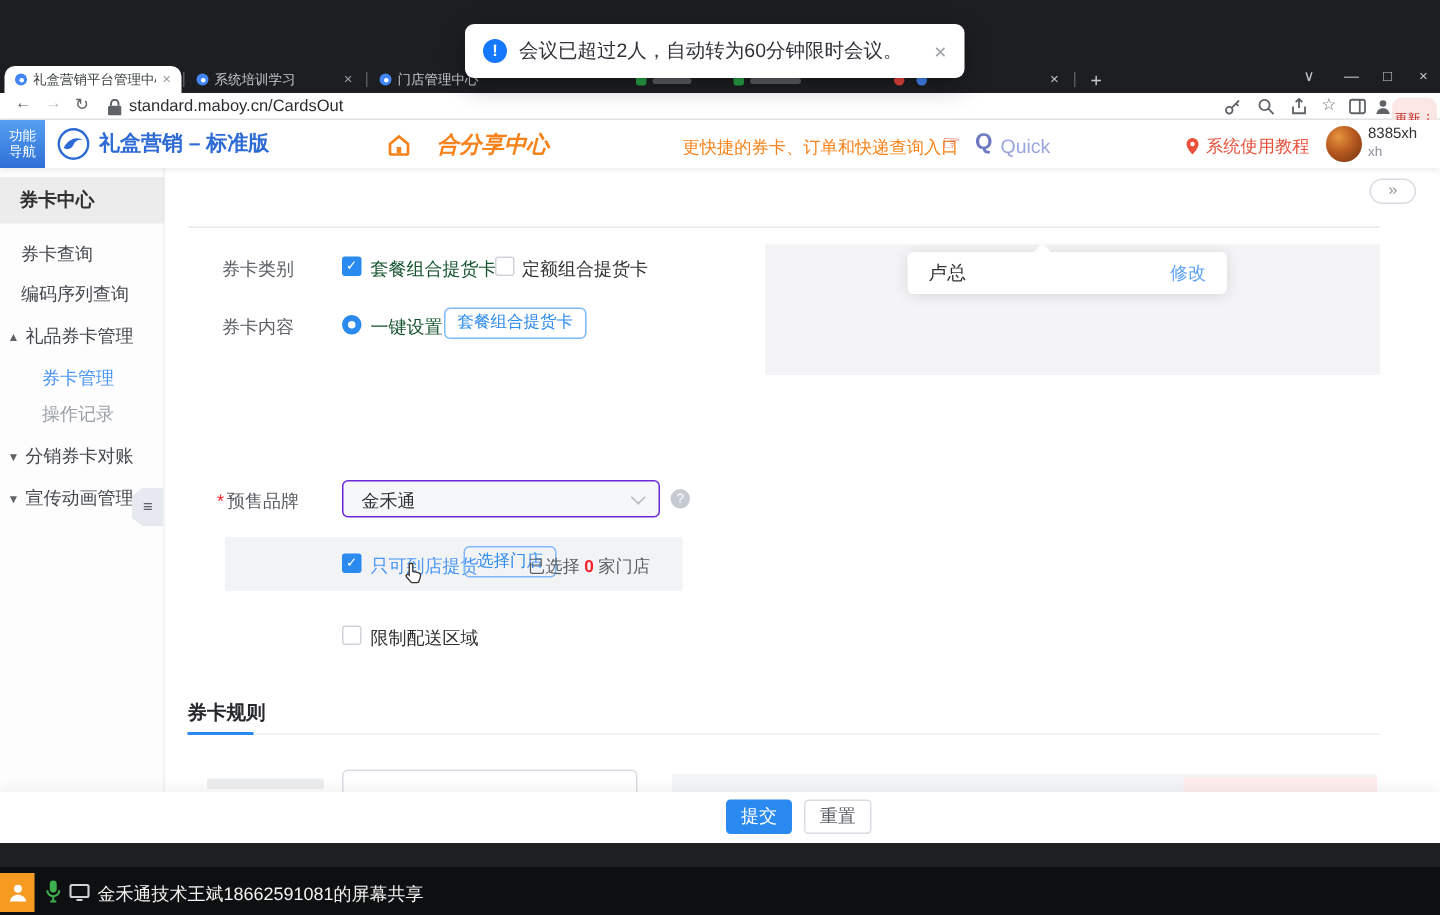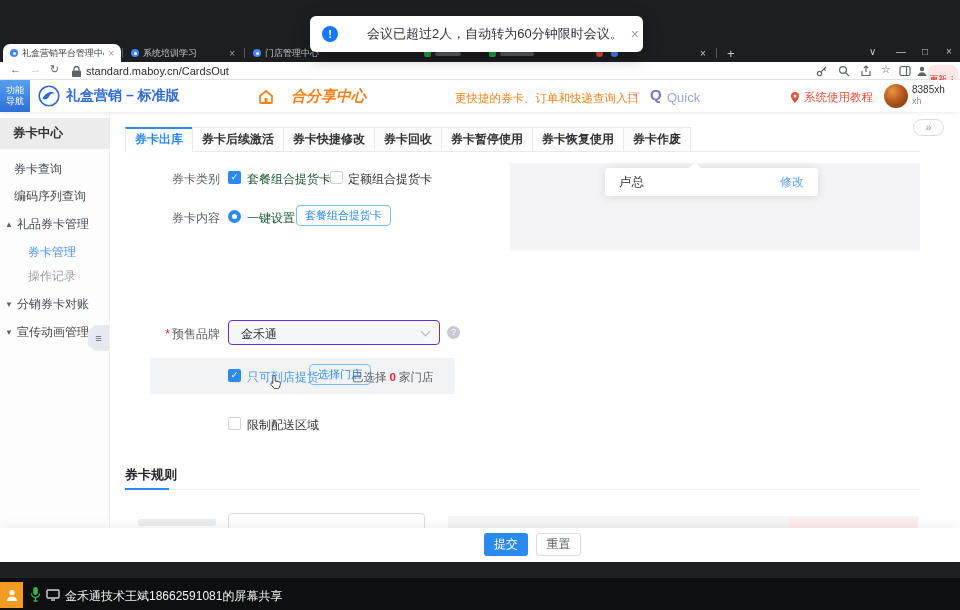--- a/index.html
+++ b/index.html
@@ -29,21 +29,21 @@
   .urltxt { left:86px; top:65px; font-size:11px; color:#2b2d30; }
   .ico { display:inline-block; line-height:0; }
   .update-pill { left:928px; top:65px; width:30px; height:28px; background:#fbe7e5; border-radius:7px; display:flex; align-items:center; justify-content:center; gap:1px; }
   .update-pill span { font-size:8.5px; color:#c5221f; line-height:1; }
 
   
   .toast { left:310px; top:16px; width:333px; height:36px; background:#fff; border-radius:6px;
            box-shadow:0 5px 18px rgba(0,0,0,.3); display:flex; align-items:center; padding:0 12px; gap:8px; z-index:60; }
   .toast-ic { width:16px; height:16px; border-radius:50%; background:#1677ff; color:#fff; font-size:11px; font-weight:bold;
               display:flex; align-items:center; justify-content:center; flex:0 0 auto; }
-  .toast-tx { font-size:13px; color:#30323a; white-space:nowrap;margin-left:21px; }
+  .toast-tx { font-size:13px; color:#30323a; white-space:nowrap; }
   .toast-x { margin-left:auto; color:#9b9fa6; font-size:14px; }
 
   
   .appheader { left:0; top:80px; width:960px; height:32px; background:#fff; box-shadow:0 1px 4px rgba(0,0,0,.08); z-index:5; }
   .navtoggle { left:0; top:80px; width:30px; height:32px; background:linear-gradient(180deg,#55a0f2,#2e6fd6);
                color:#fff; font-size:9px; line-height:1.25; display:flex; flex-direction:column; align-items:center; justify-content:center; z-index:6; }
   .brand { left:66px; top:87px; font-size:14px; font-weight:bold; color:#2e6bd4; z-index:6; }
   .logo { left:38px; top:85px; z-index:6; }
   .sharec { left:258px; top:87px; display:flex; align-items:center; gap:17px; z-index:6;font-style:italic; }
   .sharec span { font-size:15px; font-weight:bold; color:#f8821a; }
@@ -73,21 +73,21 @@
   
   .tabrow { left:125px; top:127px; display:flex; z-index:2; }
   .mtab { height:25px; line-height:23px; padding:0 9px; font-size:12px; font-weight:bold; color:#303133;
           background:#fcfcfd; border:1px solid #e9e9e9; margin-right:-1px; white-space:nowrap; }
   .mtab.active { color:#2a8af0; background:#fff; border-top:2px solid #2a8af0; line-height:21px; border-bottom-color:#fff; }
   .tabline { left:125px; top:151px; width:795px; height:1px; background:#e9e9e9; }
   .expand-pill { left:913px; top:119px; width:31px; height:17px; border:1px solid #d8dce2; border-radius:9px;
                  text-align:center; line-height:15px; font-size:11px; color:#8e949c; }
 
   
-  .flabel { width:96px; text-align:right; font-size:12px; color:#5c6066; white-space:nowrap; }
+  .flabel { width:96px; text-align:center; font-size:12px; color:#5c6066; white-space:nowrap; }
   .req { color:#f5222d; margin-right:2px; }
   .cb { width:13px; height:13px; border-radius:2px; text-align:center; }
   .cb.on { background:#2a8af0; color:#fff; font-size:9px; line-height:13px; }
   .cb.off { background:#fff; border:1px solid #cfd3da; }
   .radio { width:13px; height:13px; border-radius:50%; border:4px solid #2a8af0; background:#fff; }
   .opt { font-size:12px; white-space:nowrap; }
   .blue { color:#14532d; }
   .lblue { color:#4a95f5; }
   .dark { color:#303133; }
   .btn-outline { border:1px solid #7fb9f5; color:#2a8af0; font-size:11px; border-radius:4px; padding:3px 8px;
@@ -287,29 +287,20 @@
   <div class="abs side-title">券卡中心</div>
   <span class="abs si" style="left:14px; top:161px;">券卡查询</span>
   <span class="abs si" style="left:14px; top:188px;">编码序列查询</span>
   <span class="abs si" style="left:5px; top:216px;"><i class="caret" style="font-style:normal;">▲</i><i style="font-style:normal;">礼品券卡管理</i></span>
   <span class="abs si active" style="left:28px; top:244px;">券卡管理</span>
   <span class="abs si muted" style="left:28px; top:268px;">操作记录</span>
   <span class="abs si" style="left:5px; top:296px;"><i class="caret" style="font-style:normal;">▼</i><i style="font-style:normal;">分销券卡对账</i></span>
   <span class="abs si" style="left:5px; top:324px;"><i class="caret" style="font-style:normal;">▼</i><i style="font-style:normal;">宣传动画管理</i></span>
   <div class="abs side-handle">≡</div>
 
-  <div class="abs tabrow">
-    <span class="mtab active">券卡出库</span>
-    <span class="mtab">券卡后续激活</span>
-    <span class="mtab">券卡快捷修改</span>
-    <span class="mtab">券卡回收</span>
-    <span class="mtab">券卡暂停使用</span>
-    <span class="mtab">券卡恢复使用</span>
-    <span class="mtab">券卡作废</span>
-  </div>
   <div class="abs tabline"></div>
   <div class="abs expand-pill">»</div>
 
   <span class="abs flabel" style="left:124px; top:171px;">券卡类别</span>
   <span class="abs cb on" style="left:228px; top:171px;">✓</span>
   <span class="abs opt blue" style="left:247px; top:171px;">套餐组合提货卡</span>
   <span class="abs cb off" style="left:330px; top:171px;"></span>
   <span class="abs opt dark" style="left:348px; top:171px;">定额组合提货卡</span>
 
   <span class="abs flabel" style="left:124px; top:210px;">券卡内容</span>

